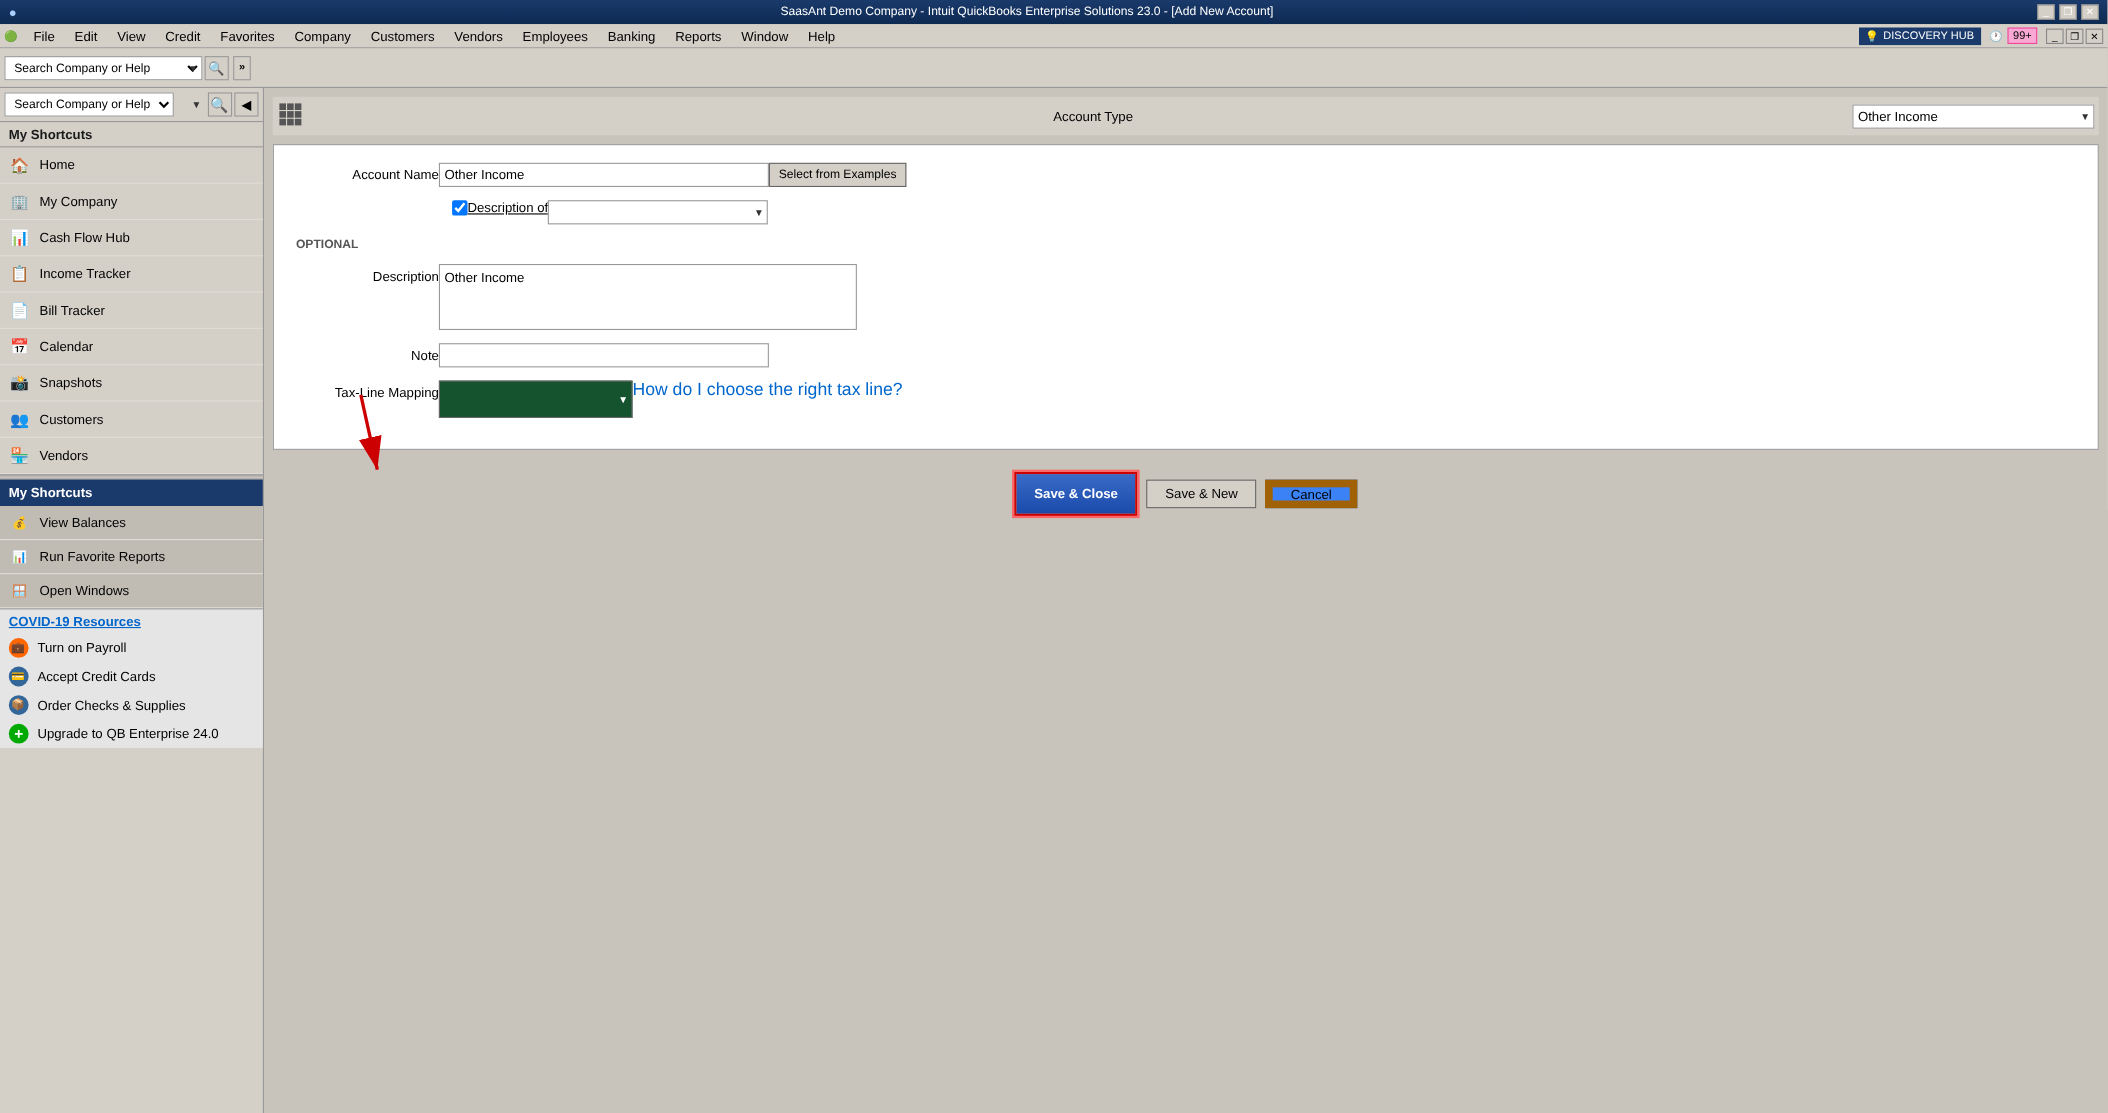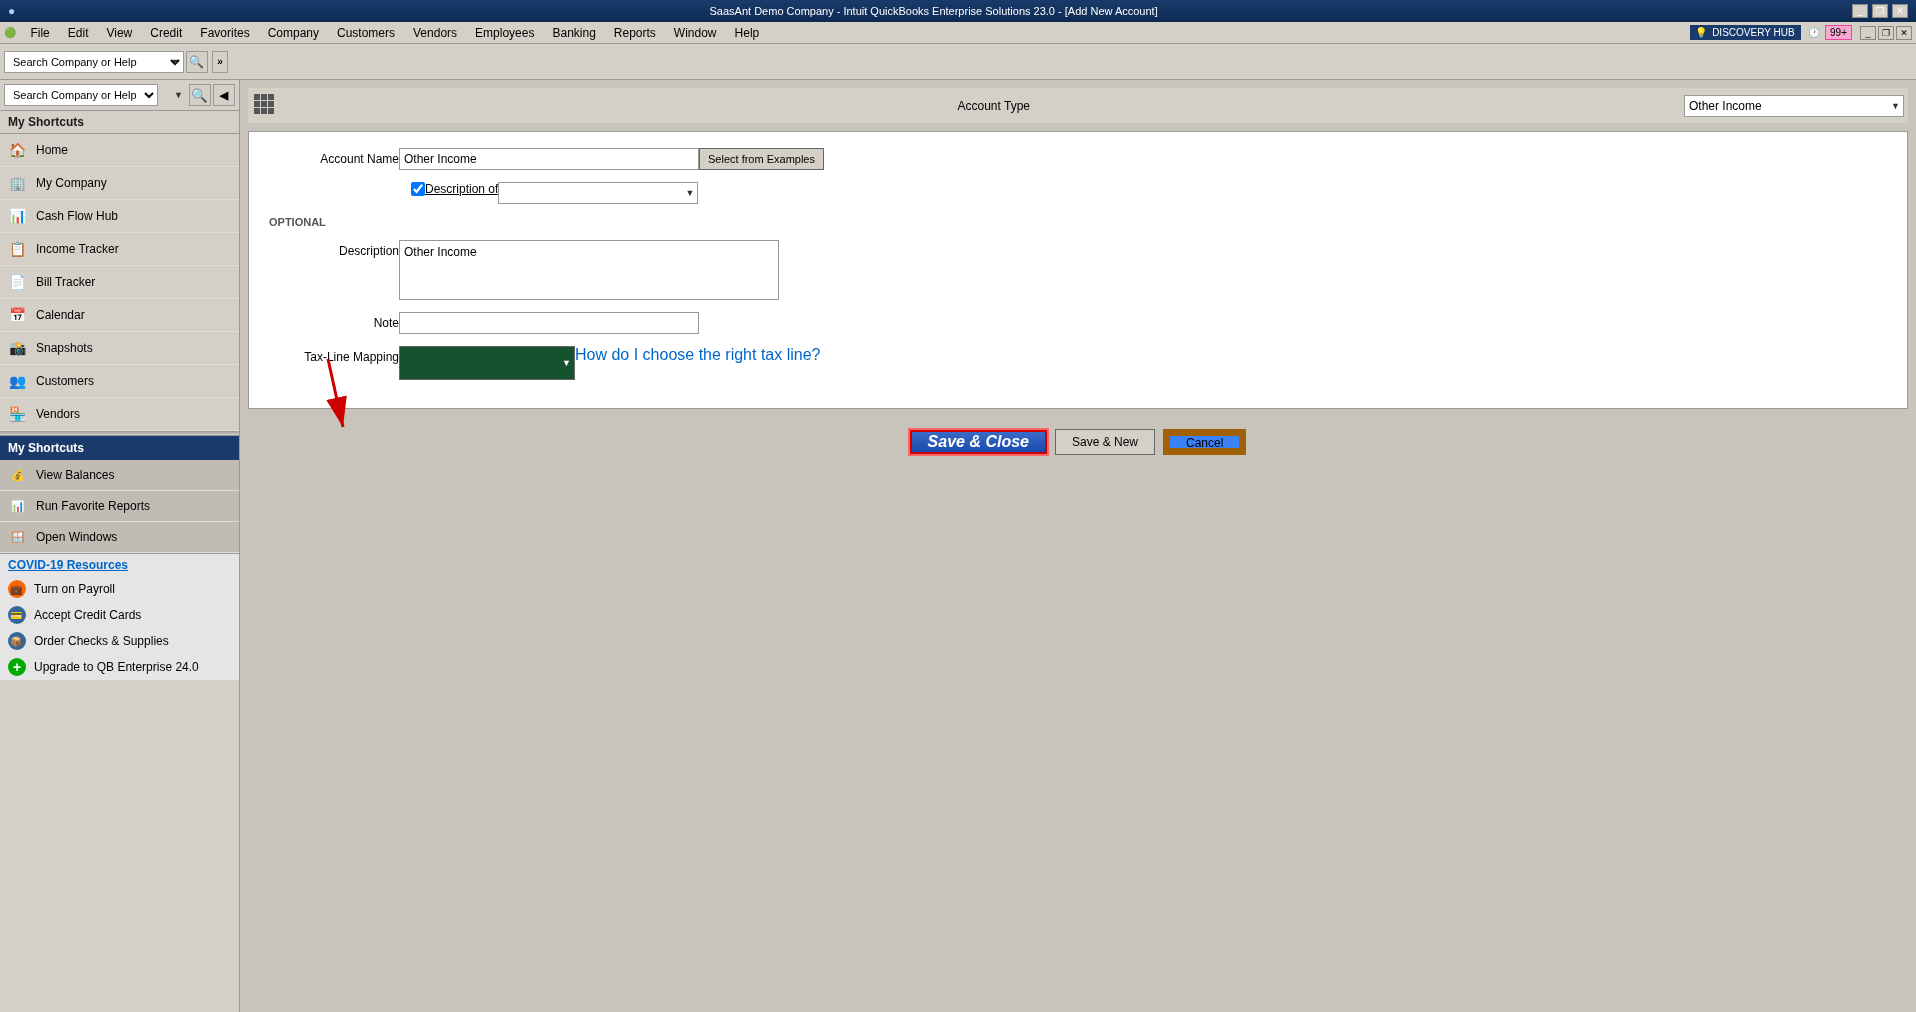--- a/index.html
+++ b/index.html
@@ -184,30 +184,29 @@
     
     .buttons-area {
       display: flex;
       align-items: center;
       justify-content: center;
       gap: 8px;
       margin-top: 20px;
       position: relative;
     }
     .save-close-btn {
-      height: 24px;
+      height: 40px;
       background: linear-gradient(180deg, #3a6bc8 0%, #1a4aaa 100%);
       border: 2px solid #cc0000;
       padding: 0 16px;
-      font-size: 16px;
+      font-size: 12px;
       color: white;
       cursor: pointer;
       font-weight: bold;
       outline: 2px solid #ff6666;
-      font-style: italic;
     }
     .save-new-btn {
       height: 26px;
       background: #d4d0c8;
       border: 1px solid #666;
       padding: 0 16px;
       font-size: 12px;
       cursor: pointer;
     }
     .cancel-btn {

